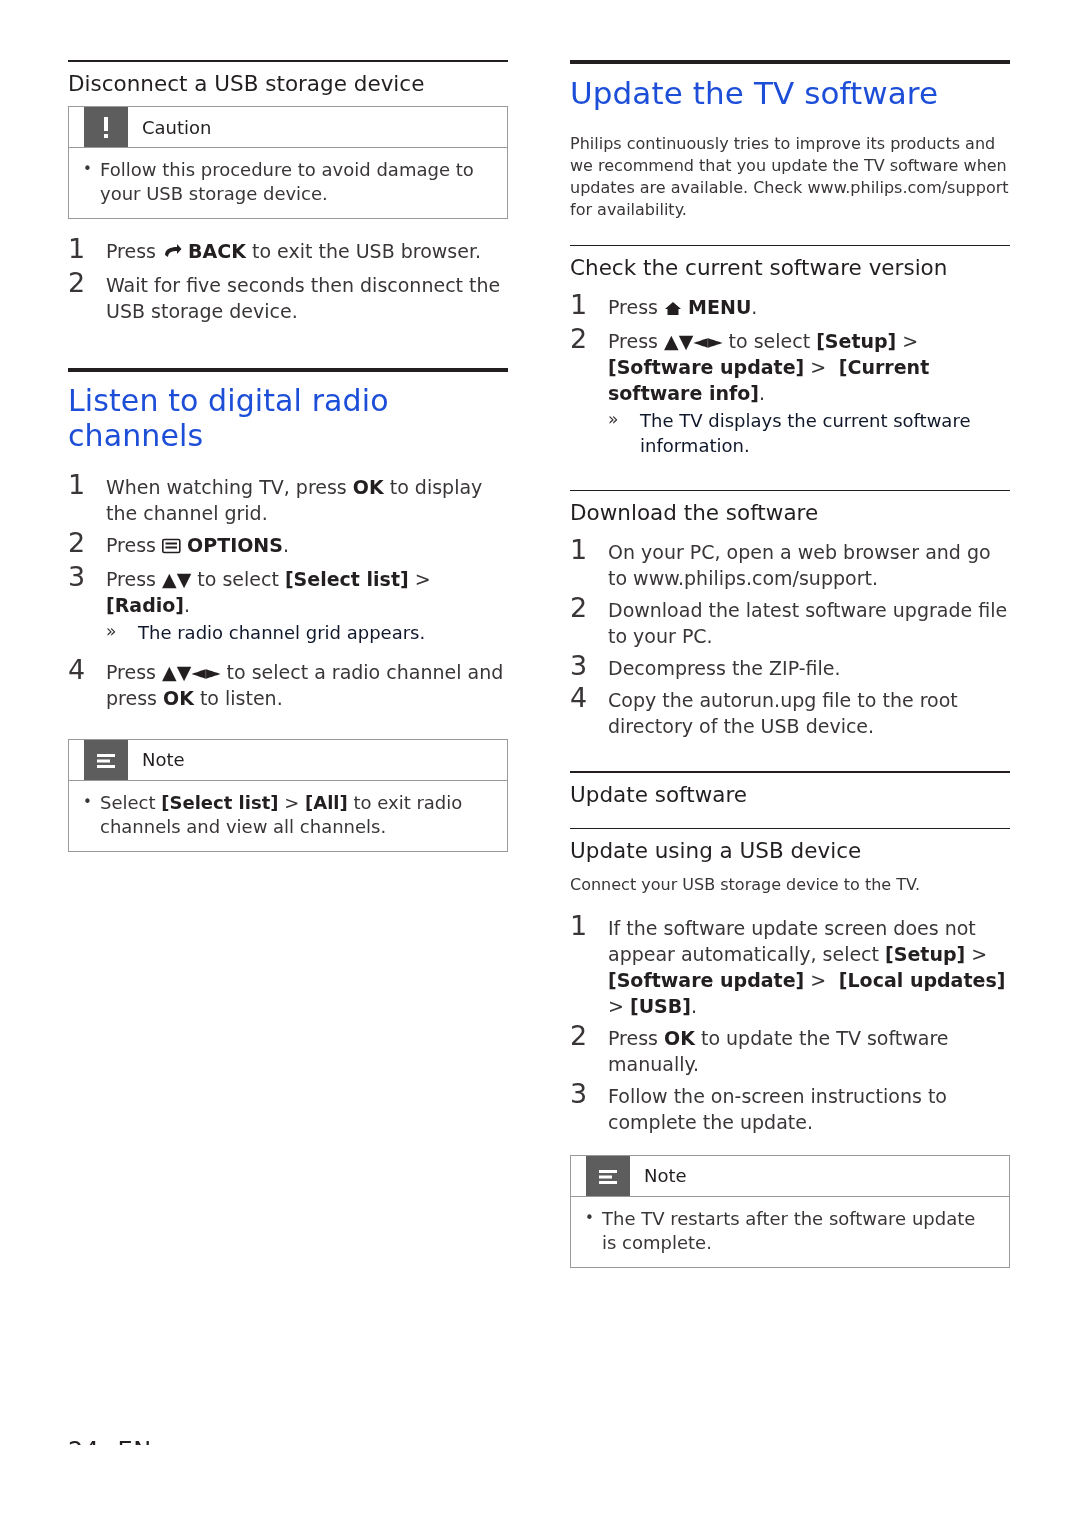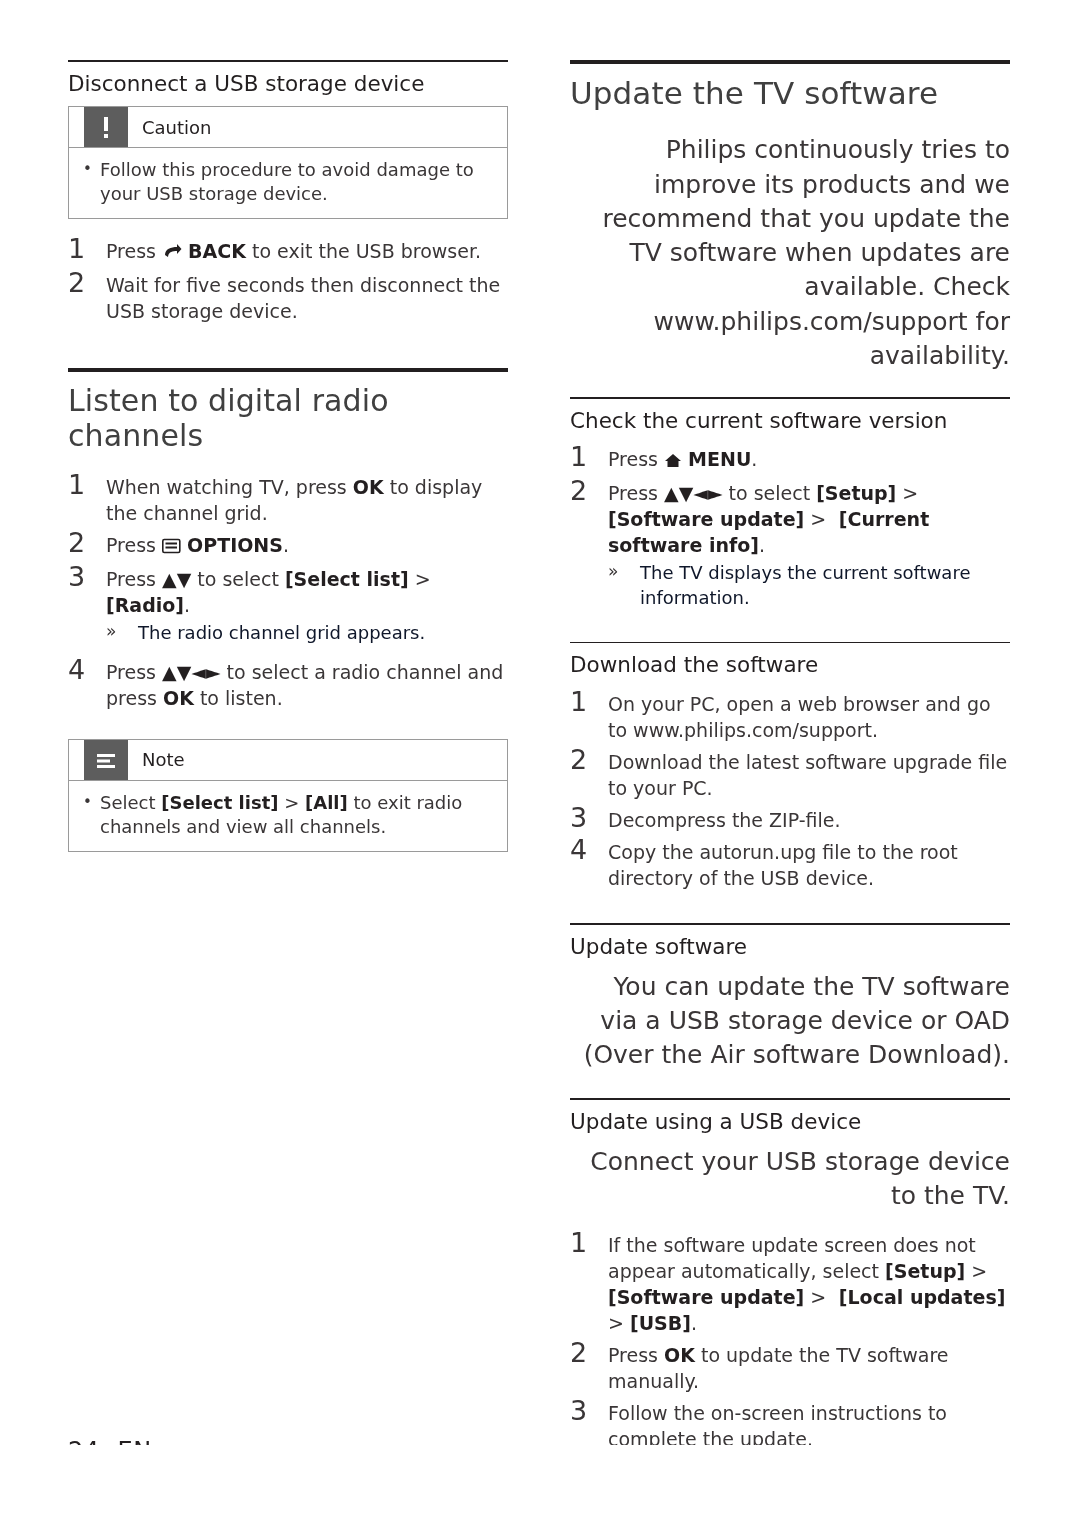--- a/index.html
+++ b/index.html
@@ -39,35 +39,34 @@
     background: #231f20;
     margin: 0 0 9px 0;
   }
 
   h1.big {
     font-size: 30px;
     font-weight: normal;
     letter-spacing: 0.1px;
     margin: 0 0 18px 0;
     line-height: 1.17;
-    color: #404040;
+    color: #1d4ed8;
   }
   h2.sub {
     font-size: 21.5px;
     font-weight: normal;
     margin: 0 0 10px 0;
     line-height: 1.2;
     color: #231f20;
   }
   p.body {
-    font-size: 25px;
+    font-size: 16px;
     line-height: 1.37;
     margin: 0 0 16px 0;
     color: #3a3637;
-    text-align: right;
   }
   .tight { margin-bottom: 8px; }
 
   
   .steps {
     margin: 0 0 14px 0;
   }
   .step {
     display: flex;
     align-items: flex-start;
@@ -326,21 +325,20 @@
       </div>
       <div class="step">
         <span class="num">4</span>
         <span class="txt">Copy the autorun.upg file to the root directory of the USB device.</span>
       </div>
     </div>
 
     <div style="height:18px"></div>
     <div class="rule-thin"></div>
     <h2 class="sub">Update software</h2>
-    <p class="body">You can update the TV software via a USB storage device or OAD (Over the Air software Download).</p>
 
     <div style="height:10px"></div>
     <div class="rule-thin"></div>
     <h2 class="sub">Update using a USB device</h2>
     <p class="body tight">Connect your USB storage device to the TV.</p>
 
     <div class="steps">
       <div class="step">
         <span class="num">1</span>
         <span class="txt">If the software update screen does not appear automatically, select <span class="bold">[Setup]</span> &gt; <span class="bold">[Software update]</span> &gt; <span class="bold">&nbsp;[Local updates]</span> &gt; <span class="bold">[USB]</span>.</span>

